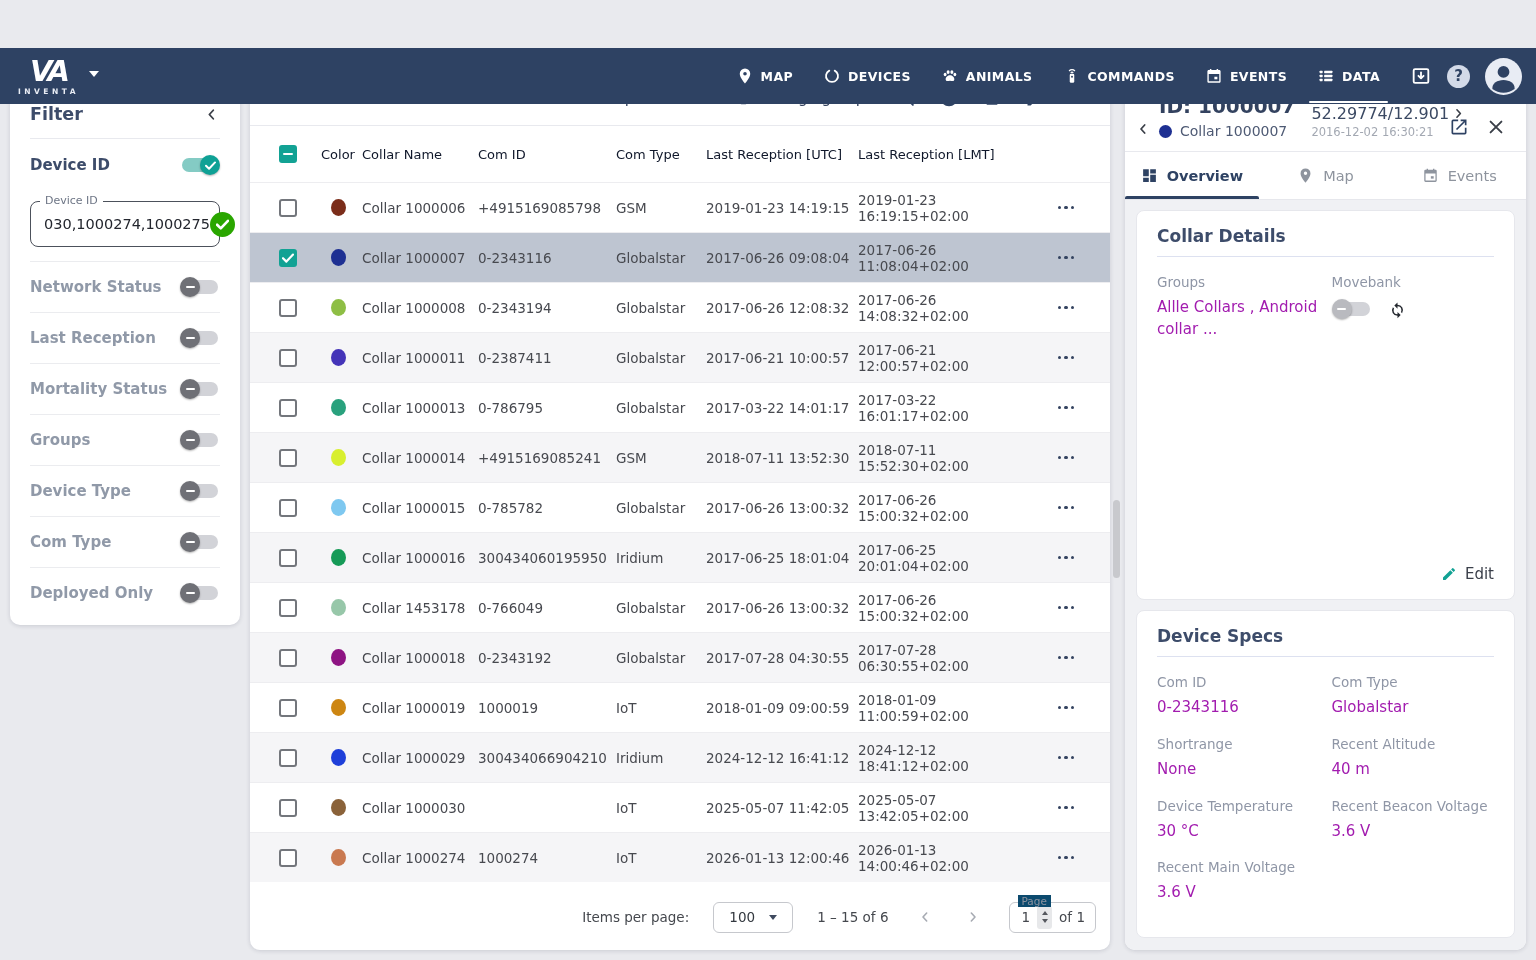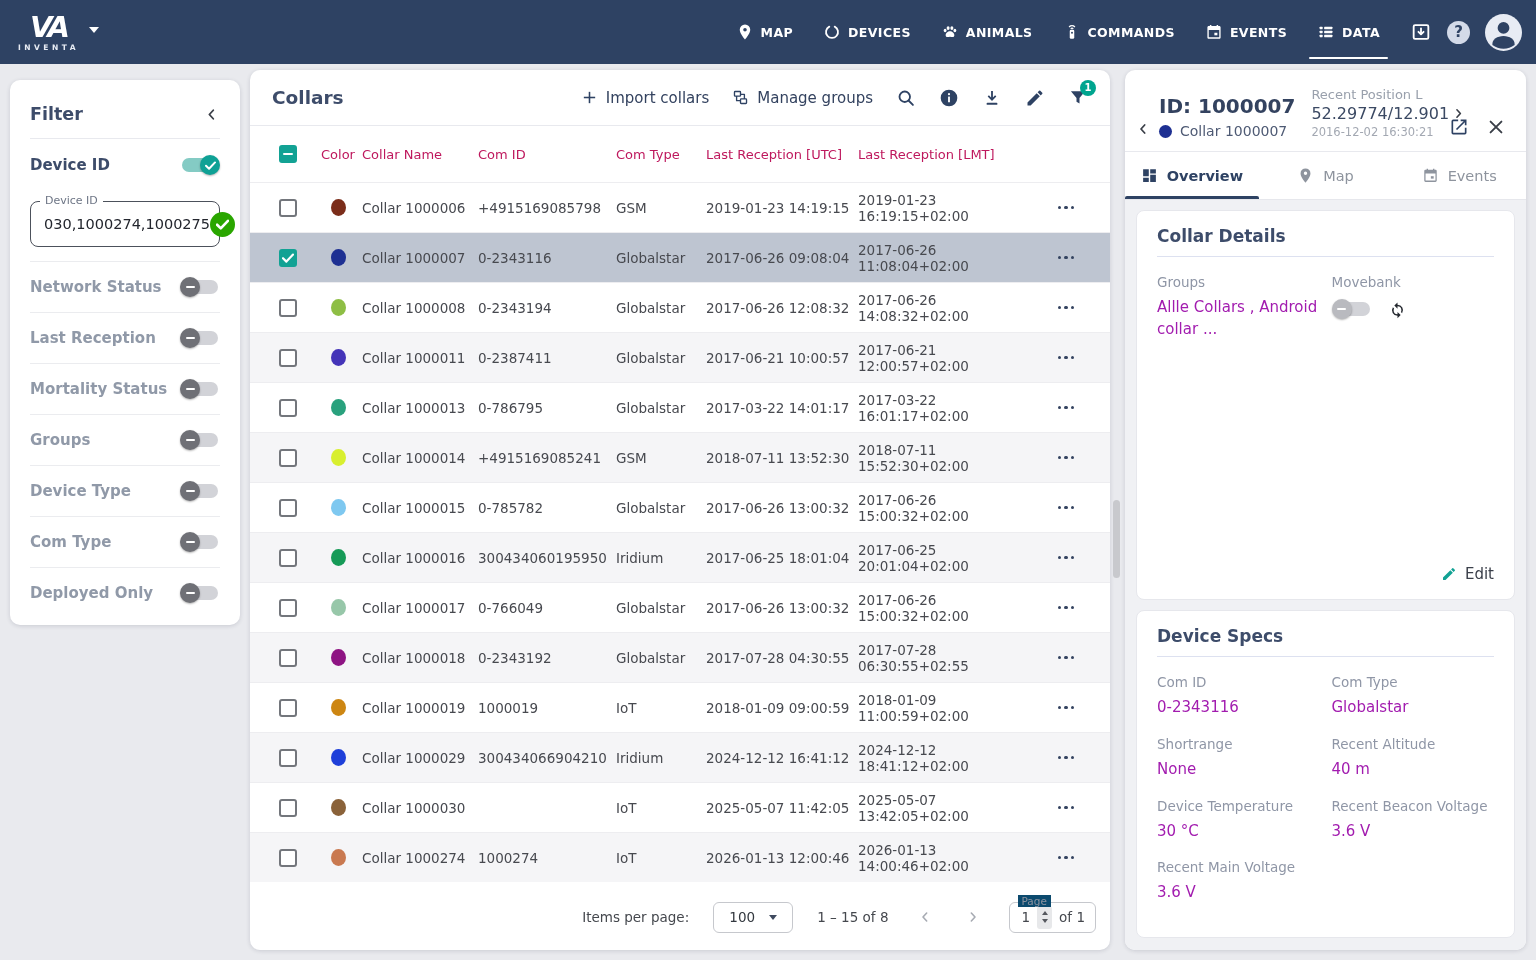--- a/index.html
+++ b/index.html
@@ -9,22 +9,22 @@
     background:#e9eaee;
     position:relative;
     overflow:hidden;
     color:#45484e;
   }
   svg { display:block; }
   button { background:none; border:none; font-family:inherit; cursor:pointer; }
 
   
   .navbar {
-    height:64px; background:#2e4263; display:flex; align-items:center;
-    padding:0 14px 0 18px; position:relative; z-index:5;
+    height:56px; background:#2e4263; display:flex; align-items:center;
+    padding:0 14px 0 18px; position:relative; z-index:5;margin-top:48px;
   }
   .brand { display:flex; align-items:flex-start; gap:10px; cursor:pointer; }
   .logo-mark { display:flex; flex-direction:column; align-items:center; line-height:1; }
   .logo-va { color:#fff; font-size:29px; font-weight:bold; font-style:italic; letter-spacing:-3px; }
   .logo-sub { color:#e8ecf4; font-size:7.5px; letter-spacing:3.5px; font-weight:bold; margin-top:2px; }
   .brand-caret { width:0; height:0; border-left:5px solid transparent; border-right:5px solid transparent; border-top:6px solid #fff; margin-top:14px; }
   .nav-items { margin-left:auto; display:flex; align-items:center; gap:30px; }
   .nav-item { display:flex; align-items:center; gap:7px; color:#fff; font-size:12.5px; font-weight:bold; letter-spacing:.4px; height:60px; position:relative; cursor:pointer; }
   .nav-item svg { width:18px; height:18px; color:#fff; }
   .nav-item.active::after { content:""; position:absolute; left:-8px; right:-8px; bottom:3px; height:2.5px; background:#fff; border-radius:2px; }
@@ -68,21 +68,21 @@
   .collars-card { left:250px; top:70px; width:860px; height:880px; display:flex; flex-direction:column; }
   .c-header { height:56px; flex:none; display:flex; align-items:center; padding:0 22px; gap:23px; border-bottom:1px solid #e8e9ee; }
   .c-title { font-size:18.5px; font-weight:bold; color:#3d4c6a; margin-right:auto; }
   .tb-btn { display:flex; align-items:center; gap:8px; color:#33425f; font-size:15px; }
   .tb-btn svg { width:17px; height:17px; color:#2e4263; }
   .tb-icon svg { width:20px; height:20px; color:#2e4263; }
   .funnel-wrap { position:relative; }
   .badge { position:absolute; top:-8px; right:-8px; width:16px; height:16px; border-radius:50%; background:#00a58f; color:#fff; font-size:10px; font-weight:bold; display:flex; align-items:center; justify-content:center; }
 
   .tgrid { display:grid; grid-template-columns:44px 48px 116px 138px 90px 152px 184px 1fr; align-items:center; padding:0 20px; }
-  .thead { height:56px; flex:none; color:#be185d; font-size:13px; }
+  .thead { height:56px; flex:none; color:#0f172a; font-size:13px; }
   .trow { height:50px; flex:none; font-size:13.5px; color:#47494f; border-top:1px solid #ededf0; cursor:pointer; }
   .trow.alt { background:#f5f5f7; }
   .trow.selected { background:#bec5d1; }
   .cbx { width:18px; height:18px; border:2px solid #73767c; border-radius:3px; background:#fff; margin-left:9px; display:flex; align-items:center; justify-content:center; cursor:pointer; }
   .cbx svg { width:12px; height:10px; display:none; }
   .cbx.checked { background:#12a294; border-color:#12a294; }
   .cbx.checked svg { display:block; }
   .cbx.indet { background:#12a294; border-color:#12a294; }
   .cbx .bar { width:10px; height:2.4px; background:#fff; border-radius:1px; }
   .dot { width:15px; height:17px; border-radius:50%; justify-self:center; }
@@ -527,40 +527,40 @@
     <button class="more-btn">
           <i></i>
           <i></i>
           <i></i>
         </button>
   </div>
 
   <div class="tgrid trow">
     <div class="cbx"></div>
     <span class="dot" style="background: rgb(151, 199, 169);"></span>
-    <span>Collar 1000017</span>
+    <span>Collar 1453178</span>
     <span>0-766049</span>
     <span>Globalstar</span>
     <span>2017-06-26 13:00:32</span>
     <span>2017-06-26 15:00:32+02:00</span>
     <button class="more-btn">
           <i></i>
           <i></i>
           <i></i>
         </button>
   </div>
 
   <div class="tgrid trow alt">
     <div class="cbx"></div>
     <span class="dot" style="background: rgb(142, 20, 131);"></span>
     <span>Collar 1000018</span>
     <span>0-2343192</span>
     <span>Globalstar</span>
     <span>2017-07-28 04:30:55</span>
-    <span>2017-07-28 06:30:55+02:55</span>
+    <span>2017-07-28 06:30:55+02:00</span>
     <button class="more-btn">
           <i></i>
           <i></i>
           <i></i>
         </button>
   </div>
 
   <div class="tgrid trow">
     <div class="cbx"></div>
     <span class="dot" style="background: rgb(205, 134, 18);"></span>
@@ -621,21 +621,21 @@
         </button>
   </div>
 </div>
 
   <div class="c-footer">
     <span>Items per page:</span>
     <div class="ipp-select">
       <span>100</span>
       <span class="caret-down"></span>
     </div>
-    <span>1 – 15 of 8</span>
+    <span>1 – 15 of 6</span>
     <button class="pg-chev"><span><svg viewBox="0 0 24 24" width="16" height="16" fill="none" stroke="currentColor" stroke-width="2.4" stroke-linecap="round" stroke-linejoin="round">
             <path d="M14.5 6 9 12l5.5 6"></path>
           </svg></span></button>
     <button class="pg-chev"><span><svg viewBox="0 0 24 24" width="16" height="16" fill="none" stroke="currentColor" stroke-width="2.4" stroke-linecap="round" stroke-linejoin="round">
             <path d="M9.5 6 15 12l-5.5 6"></path>
           </svg></span></button>
     <div class="page-box">
       <span class="page-legend">Page</span>
       <span>1</span>
       <span class="spinner">

